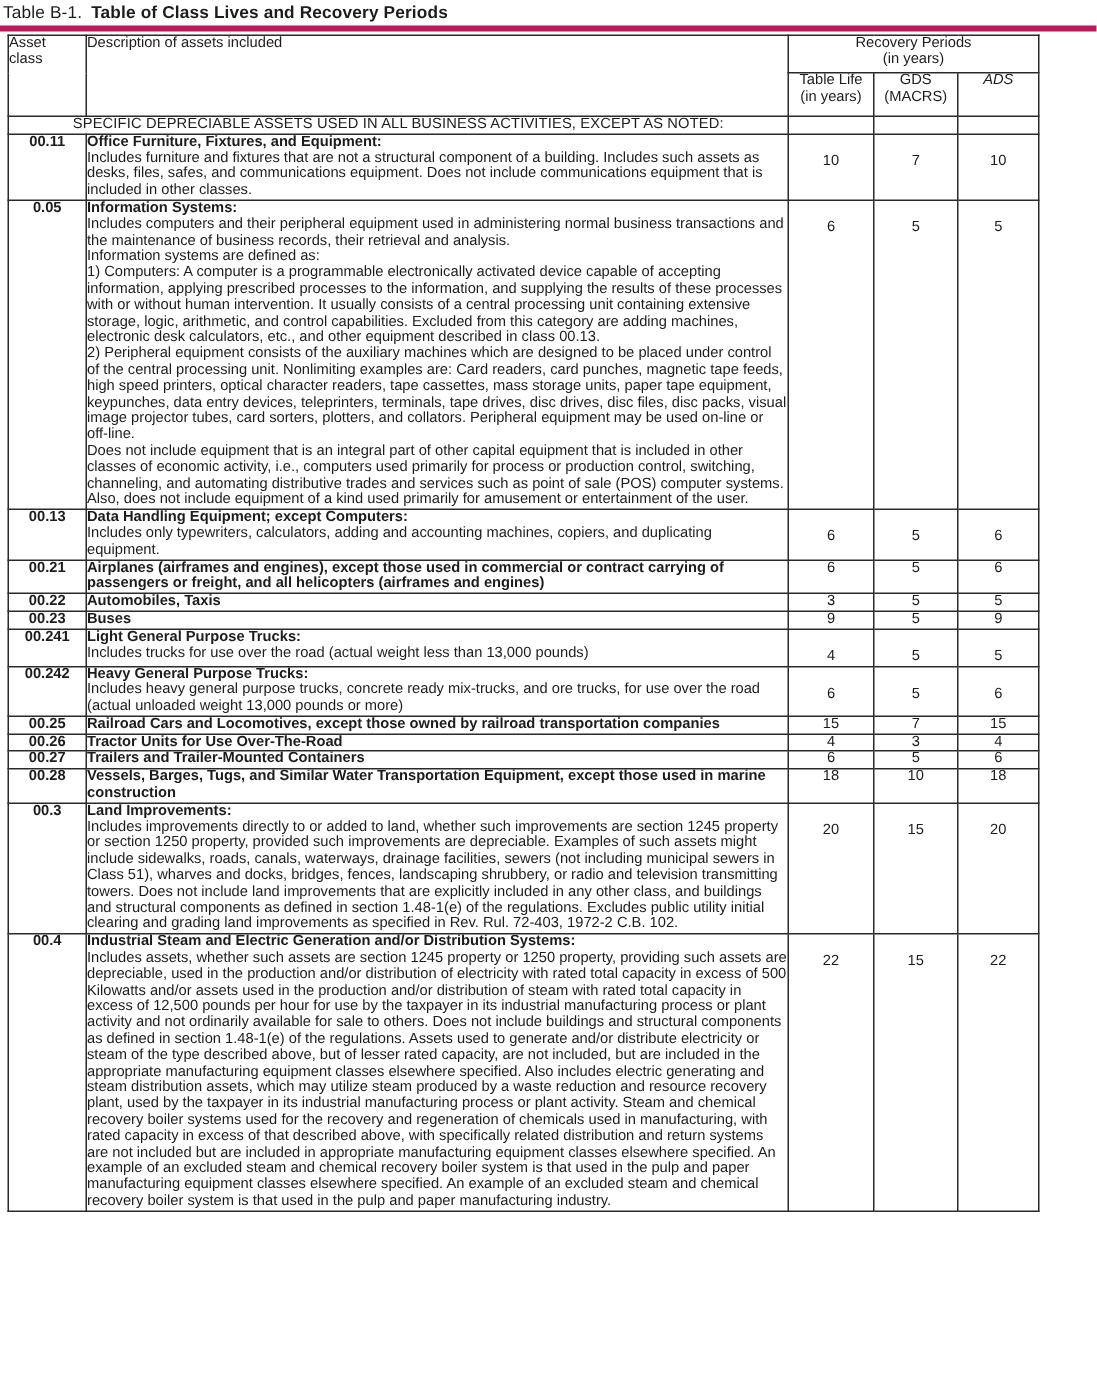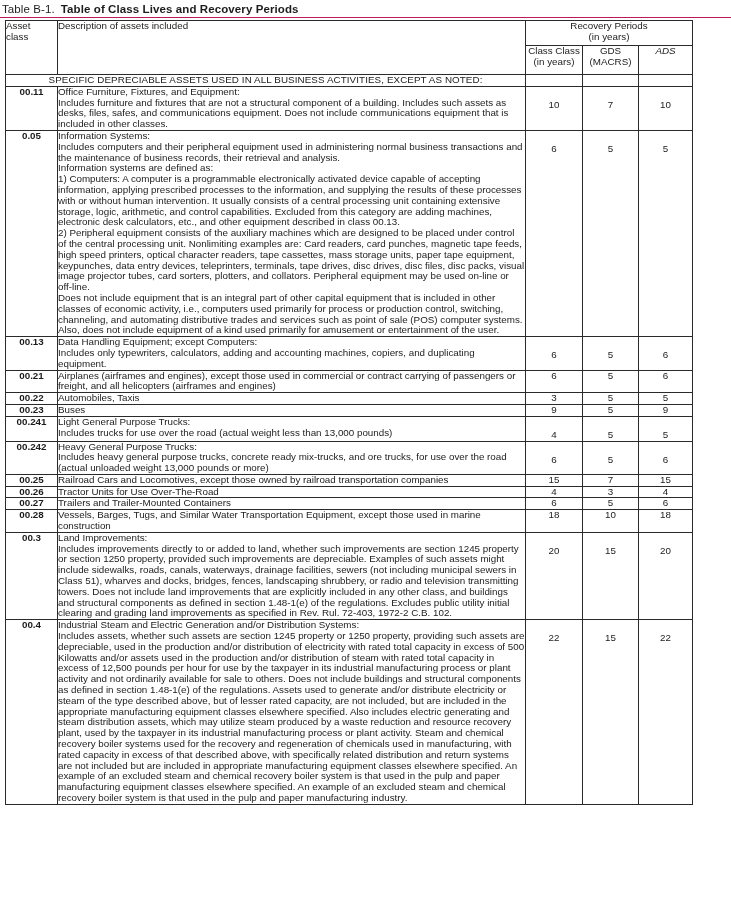--- a/index.html
+++ b/index.html
@@ -5,21 +5,21 @@
   html,body{margin:0;padding:0;background:#fff;}
   body{
     width:731px;height:920px;overflow:hidden;
     font-family:"Liberation Sans","DejaVu Sans",sans-serif;
     color:#1c1c1c;
     -webkit-font-smoothing:antialiased;
   }
   .page{width:731px;height:920px;position:relative;}
   .title-bar{
     padding:3px 0 2px 2px;
-    border-bottom:1px solid #be185d;
+    border-bottom:4px solid #be185d;
     font-size:11.5px;
     letter-spacing:.1px;
     white-space:nowrap;
   }
   .title-prefix{font-weight:normal;}
   .title-main{font-weight:bold;margin-left:6px;}
   table.class-table{
     border-collapse:collapse;
     margin:2px 0 1px 5px;
     width:687px;
@@ -75,21 +75,21 @@
     padding:2px 2px 3px 2px;
     letter-spacing:.1px;
   }
   
   td.col-class{
     text-align:center;
     font-weight:bold;
     padding-top:2px;
   }
   td.col-desc{padding:2px 5px 3px 5px;}
-  .head{font-weight:normal;display:block;}
+  .head{font-weight:bold;display:block;}
   .desc{display:block;white-space:pre-line;}
   td.col-val{
     text-align:center;
     font-size:10px;
     padding-top:2px;
   }
   td.col-val.v2{padding-top:13px;}
 </style>
 </head>
 <body>
@@ -110,21 +110,21 @@
     </colgroup>
     <thead>
       <tr>
         <th rowspan="2" class="h-asset">Asset
 class</th>
         <th rowspan="2" class="h-desc">Description of assets included</th>
         <th colspan="3" class="h-recovery">Recovery Periods
 (in years)</th>
       </tr>
       <tr>
-        <th class="h-cl">Class Class
+        <th class="h-cl">Table Life
 (in years)</th>
         <th class="h-gds">GDS
 (MACRS)</th>
         <th class="h-ads">ADS</th>
       </tr>
     </thead>
     <tbody>
       <tr>
         <td colspan="2" class="section">SPECIFIC DEPRECIABLE ASSETS USED IN ALL BUSINESS ACTIVITIES, EXCEPT AS NOTED:</td>
         <td class="col-val"></td>

